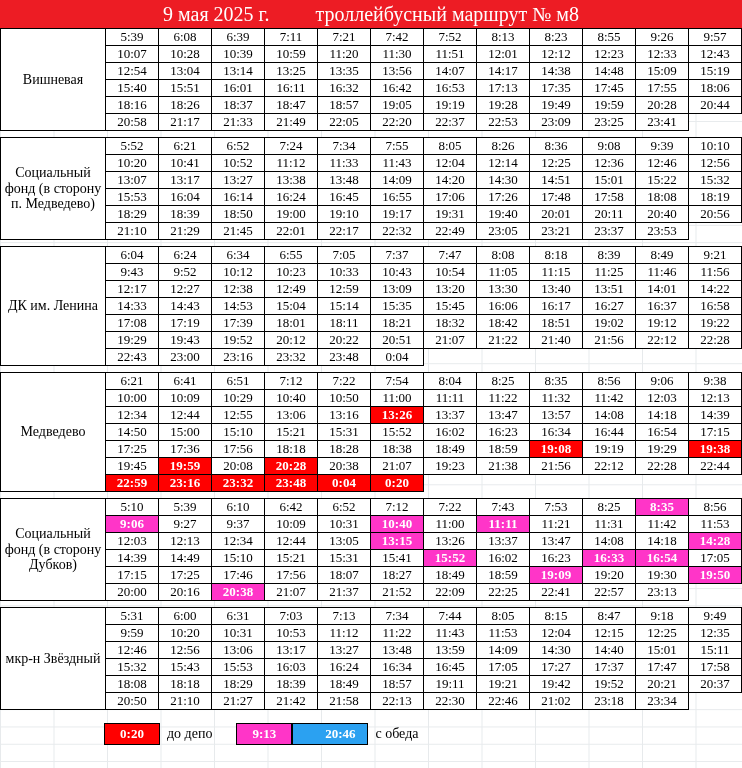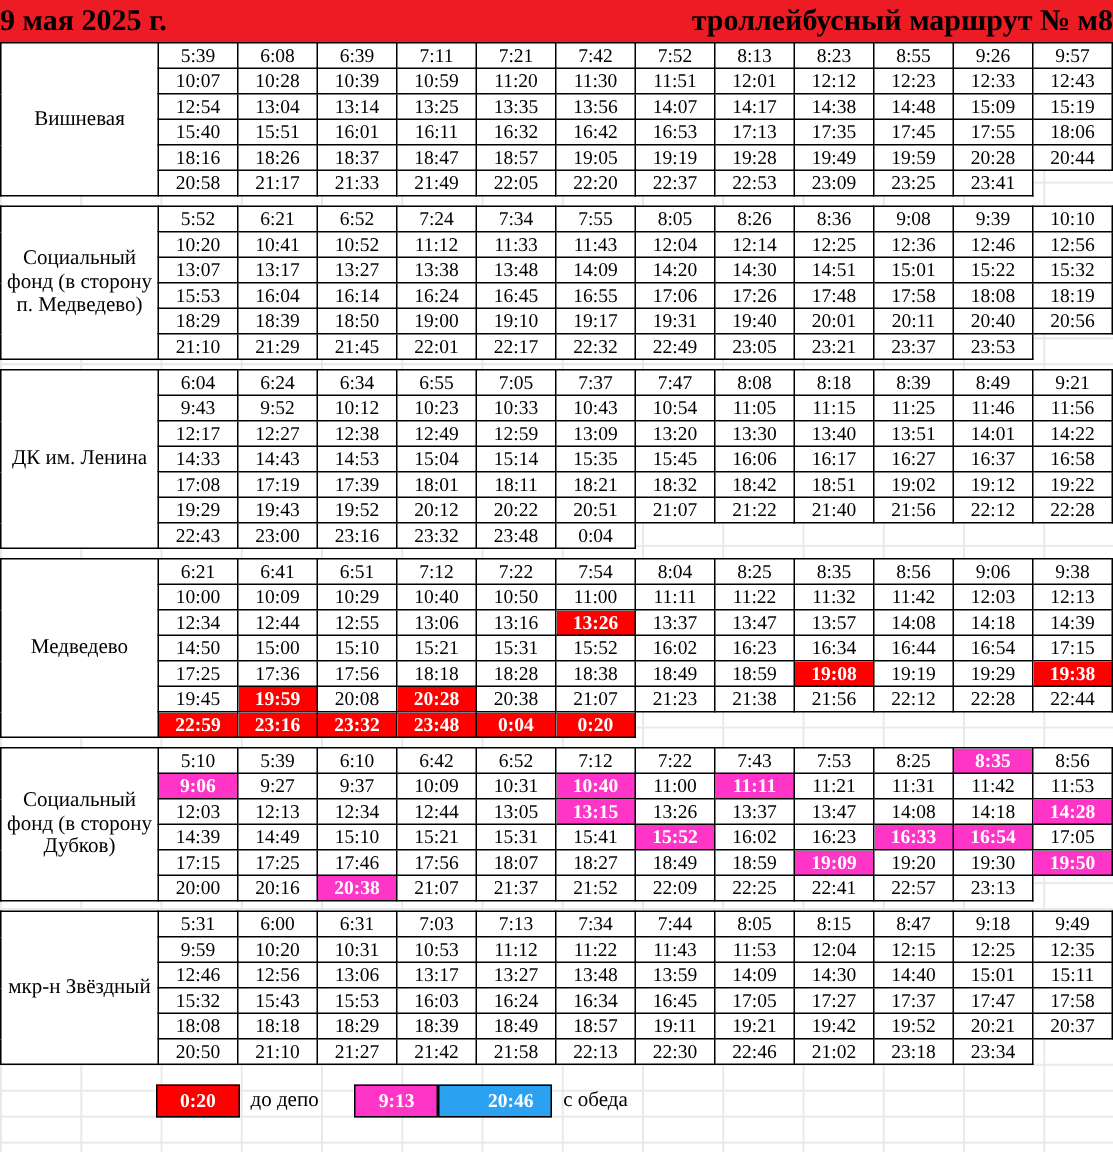--- a/index.html
+++ b/index.html
@@ -6,22 +6,22 @@
   body{
     width:742px;height:768px;overflow:hidden;
     font-family:"Liberation Serif","DejaVu Serif",serif;
     background-color:#ffffff;
     background-image:
       linear-gradient(to right, #e7eaec 1px, transparent 1px),
       linear-gradient(to bottom, #e7eaec 1px, transparent 1px);
     background-size:53.5px 17.3px;
   }
   .banner{
-    height:28px;display:flex;align-items:center;justify-content:space-between;gap:46px;
-    background:var(--banner,#ed1c24);color:#000000;font-weight:bold;font-size:20px;
+    height:28px;display:flex;align-items:center;justify-content:center;gap:46px;
+    background:var(--banner,#ed1c24);color:#ffffff;font-weight:normal;font-size:20px;
   }
   table.sched{border-collapse:collapse;table-layout:fixed;width:742px;}
   .section-block{margin-bottom:6px;}
   td{
     height:16px;padding:0;border:1px solid #000;background:#fff;
     text-align:center;vertical-align:middle;font-size:13px;color:#000;
     overflow:hidden;white-space:nowrap;
   }
   td.label{
     width:98px;font-size:14px;line-height:1.12;white-space:normal;
@@ -413,21 +413,21 @@
             <td>19:29</td>
             <td class="hl-r">19:38</td>
           </tr>
           <tr>
             <td>19:45</td>
             <td class="hl-r">19:59</td>
             <td>20:08</td>
             <td class="hl-r">20:28</td>
             <td>20:38</td>
             <td>21:07</td>
-            <td>21:23</td>
+            <td>19:23</td>
             <td>21:38</td>
             <td>21:56</td>
             <td>22:12</td>
             <td>22:28</td>
             <td>22:44</td>
           </tr>
           <tr>
             <td class="hl-r">22:59</td>
             <td class="hl-r">23:16</td>
             <td class="hl-r">23:32</td>

